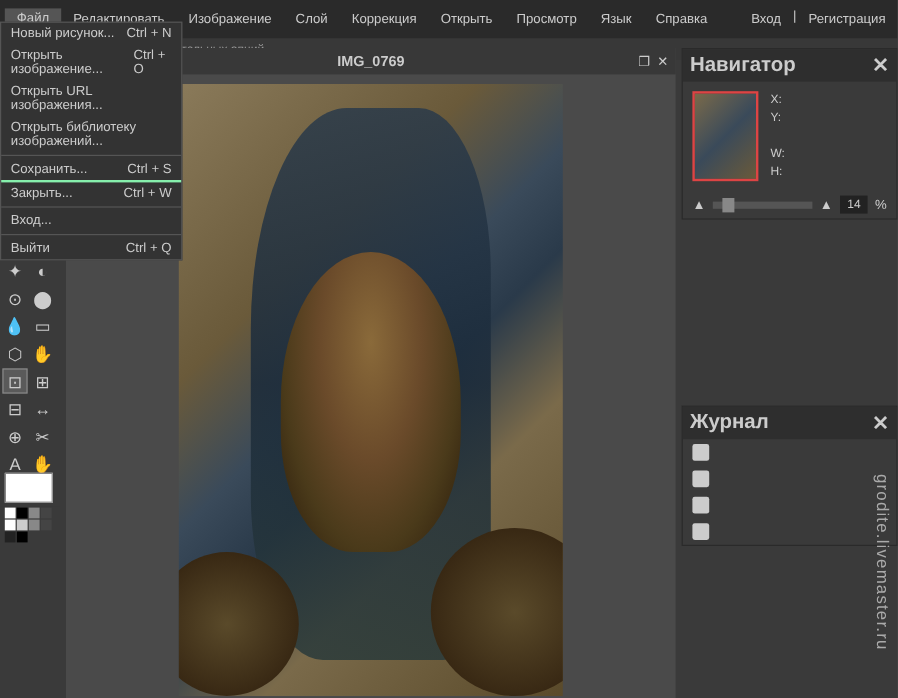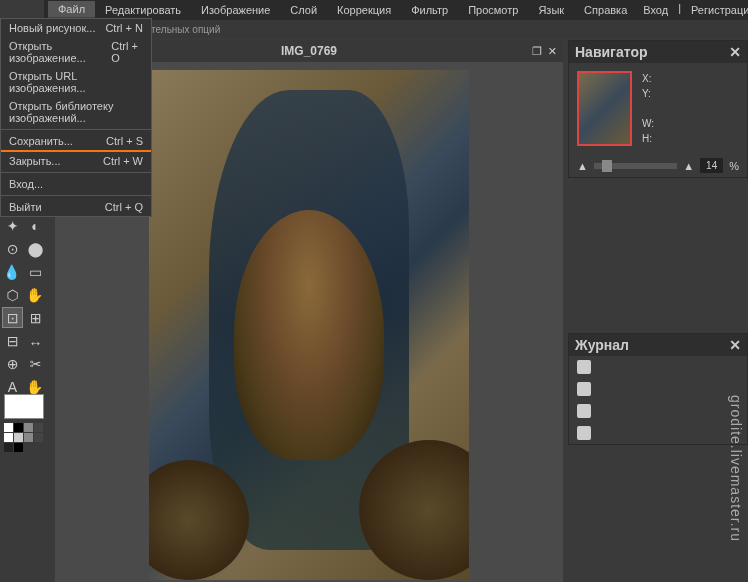--- a/index.html
+++ b/index.html
@@ -1,44 +1,44 @@
 <!DOCTYPE html>
 <html><head>
 <meta charset="utf-8">
 <style>
 * { margin: 0; padding: 0; box-sizing: border-box; font-family: Arial, sans-serif; }
 body { width: 748px; height: 582px; background: #3a3a3a; color: #ccc; font-size: 11px; overflow: hidden; position: relative; }
-.menubar { height: 20px; background: #2a2a2a; display: flex; align-items: center; padding: 0 4px; margin-left: 44px; }
+.menubar { height: 32px; background: #2a2a2a; display: flex; align-items: center; padding: 0 4px; }
 .menubar-item { padding: 2px 10px; cursor: pointer; }
 .menubar-item.active { background: #555; }
 .menubar-item.underlined { border-bottom: 2px solid #d00; }
 .auth-links { margin-left: auto; display: flex; gap: 4px; }
 .auth-link { padding: 2px 6px; }
 .subheader { height: 18px; background: #383838; padding: 2px 140px; color: #999; font-size: 10px; display: flex; align-items: center; }
 .file-menu { position: absolute; top: 18px; left: 0; width: 152px; background: #333; border: 1px solid #555; z-index: 100; }
 .menu-item { display: flex; justify-content: space-between; padding: 3px 8px; cursor: pointer; font-size: 11px; }
-.menu-item.underlined { border-bottom: 2px solid #f97316; }
+.menu-item.underlined { border-bottom: 2px solid #86efac; }
 .menu-sep { height: 1px; background: #555; margin: 2px 0; }
 .toolbox { position: absolute; left: 0; top: 190px; width: 50px; background: #3a3a3a; display: flex; flex-wrap: wrap; gap: 2px; padding: 2px; }
 .tool { width: 21px; height: 21px; display: flex; align-items: center; justify-content: center; cursor: pointer; font-size: 14px; color: #ccc; }
 .tool.selected { background: #5a5a5a; border: 1px solid #888; }
 .color-panel { position: absolute; left: 0; top: 390px; width: 48px; }
 .fg-color { width: 40px; height: 25px; background: #fff; border: 1px solid #888; margin: 4px; }
 .swatches { display: flex; flex-wrap: wrap; padding: 0 4px; gap: 1px; }
 .swatch { width: 9px; height: 9px; }
 .canvas-area { position: absolute; left: 55px; top: 40px; right: 185px; bottom: 0; background: #4a4a4a; }
 .canvas-header { height: 22px; background: #383838; display: flex; align-items: center; justify-content: center; position: relative; text-align: center; }
 .canvas-title { font-weight: bold; font-size: 12px; }
 .canvas-controls { position: absolute; right: 6px; display: flex; gap: 6px; }
 .canvas-image { margin: 8px auto; width: 320px; height: 510px; background: linear-gradient(135deg, #8a7a5a 0%, #6a5a3a 30%, #3a4a5a 45%, #2a3a4a 55%, #7a6a4a 70%, #5a4a2a 100%); position: relative; overflow: hidden; }
 .owl-shape { position: absolute; left: 85px; top: 140px; width: 150px; height: 250px; background: radial-gradient(ellipse at 50% 30%, #8a6a3a 0%, #6a4a2a 40%, #4a3a1a 70%, #2a1a0a 100%); border-radius: 50% 50% 40% 40%; }
 .dark-plaque { position: absolute; left: 60px; top: 20px; width: 200px; height: 460px; background: linear-gradient(180deg, #2a3a4a 0%, #1a2a3a 50%, #2a3a3a 100%); border-radius: 40% 30% 20% 30%; opacity: 0.85; }
 .right-panels { position: absolute; right: 0; top: 40px; width: 180px; }
 .panel { background: #3a3a3a; border: 1px solid #2a2a2a; margin-bottom: 4px; }
-.panel-header { background: #2e2e2e; padding: 3px 6px; display: flex; justify-content: space-between; font-size: 14px; font-weight: bold; align-items: flex-end; }
+.panel-header { background: #2e2e2e; padding: 3px 6px; display: flex; justify-content: space-between; font-size: 17px; font-weight: bold; }
 .panel-close { cursor: pointer; }
 .nav-body { padding: 8px; display: flex; gap: 10px; }
 .nav-thumb { width: 55px; height: 75px; border: 2px solid #d44; background: linear-gradient(135deg, #7a6a4a, #3a4a5a, #6a5a3a); }
 .nav-info { font-size: 10px; line-height: 1.5; }
 .nav-slider { display: flex; align-items: center; padding: 4px 8px; gap: 6px; }
 .slider-track { flex: 1; height: 6px; background: #555; position: relative; }
 .slider-thumb { position: absolute; left: 8px; top: -3px; width: 10px; height: 12px; background: #888; }
 .slider-val { background: #222; padding: 2px 6px; font-size: 10px; }
 .journal-panel { margin-top: 155px; }
 .journal-item { display: flex; align-items: center; padding: 4px 8px; gap: 6px; font-size: 11px; }
@@ -50,21 +50,21 @@
 </style>
 </head>
 <body>
 
 <div class="menubar">
   <div class="menubar-item active underlined">Файл</div>
   <div class="menubar-item">Редактировать</div>
   <div class="menubar-item">Изображение</div>
   <div class="menubar-item">Слой</div>
   <div class="menubar-item">Коррекция</div>
-  <div class="menubar-item">Фильтр</div>
+  <div class="menubar-item">Открыть</div>
   <div class="menubar-item">Просмотр</div>
   <div class="menubar-item">Язык</div>
   <div class="menubar-item">Справка</div>
   <div class="auth-links">
     <span class="auth-link">Вход</span>
     <span>|</span>
     <span class="auth-link">Регистрация</span>
   </div>
 </div>
 

